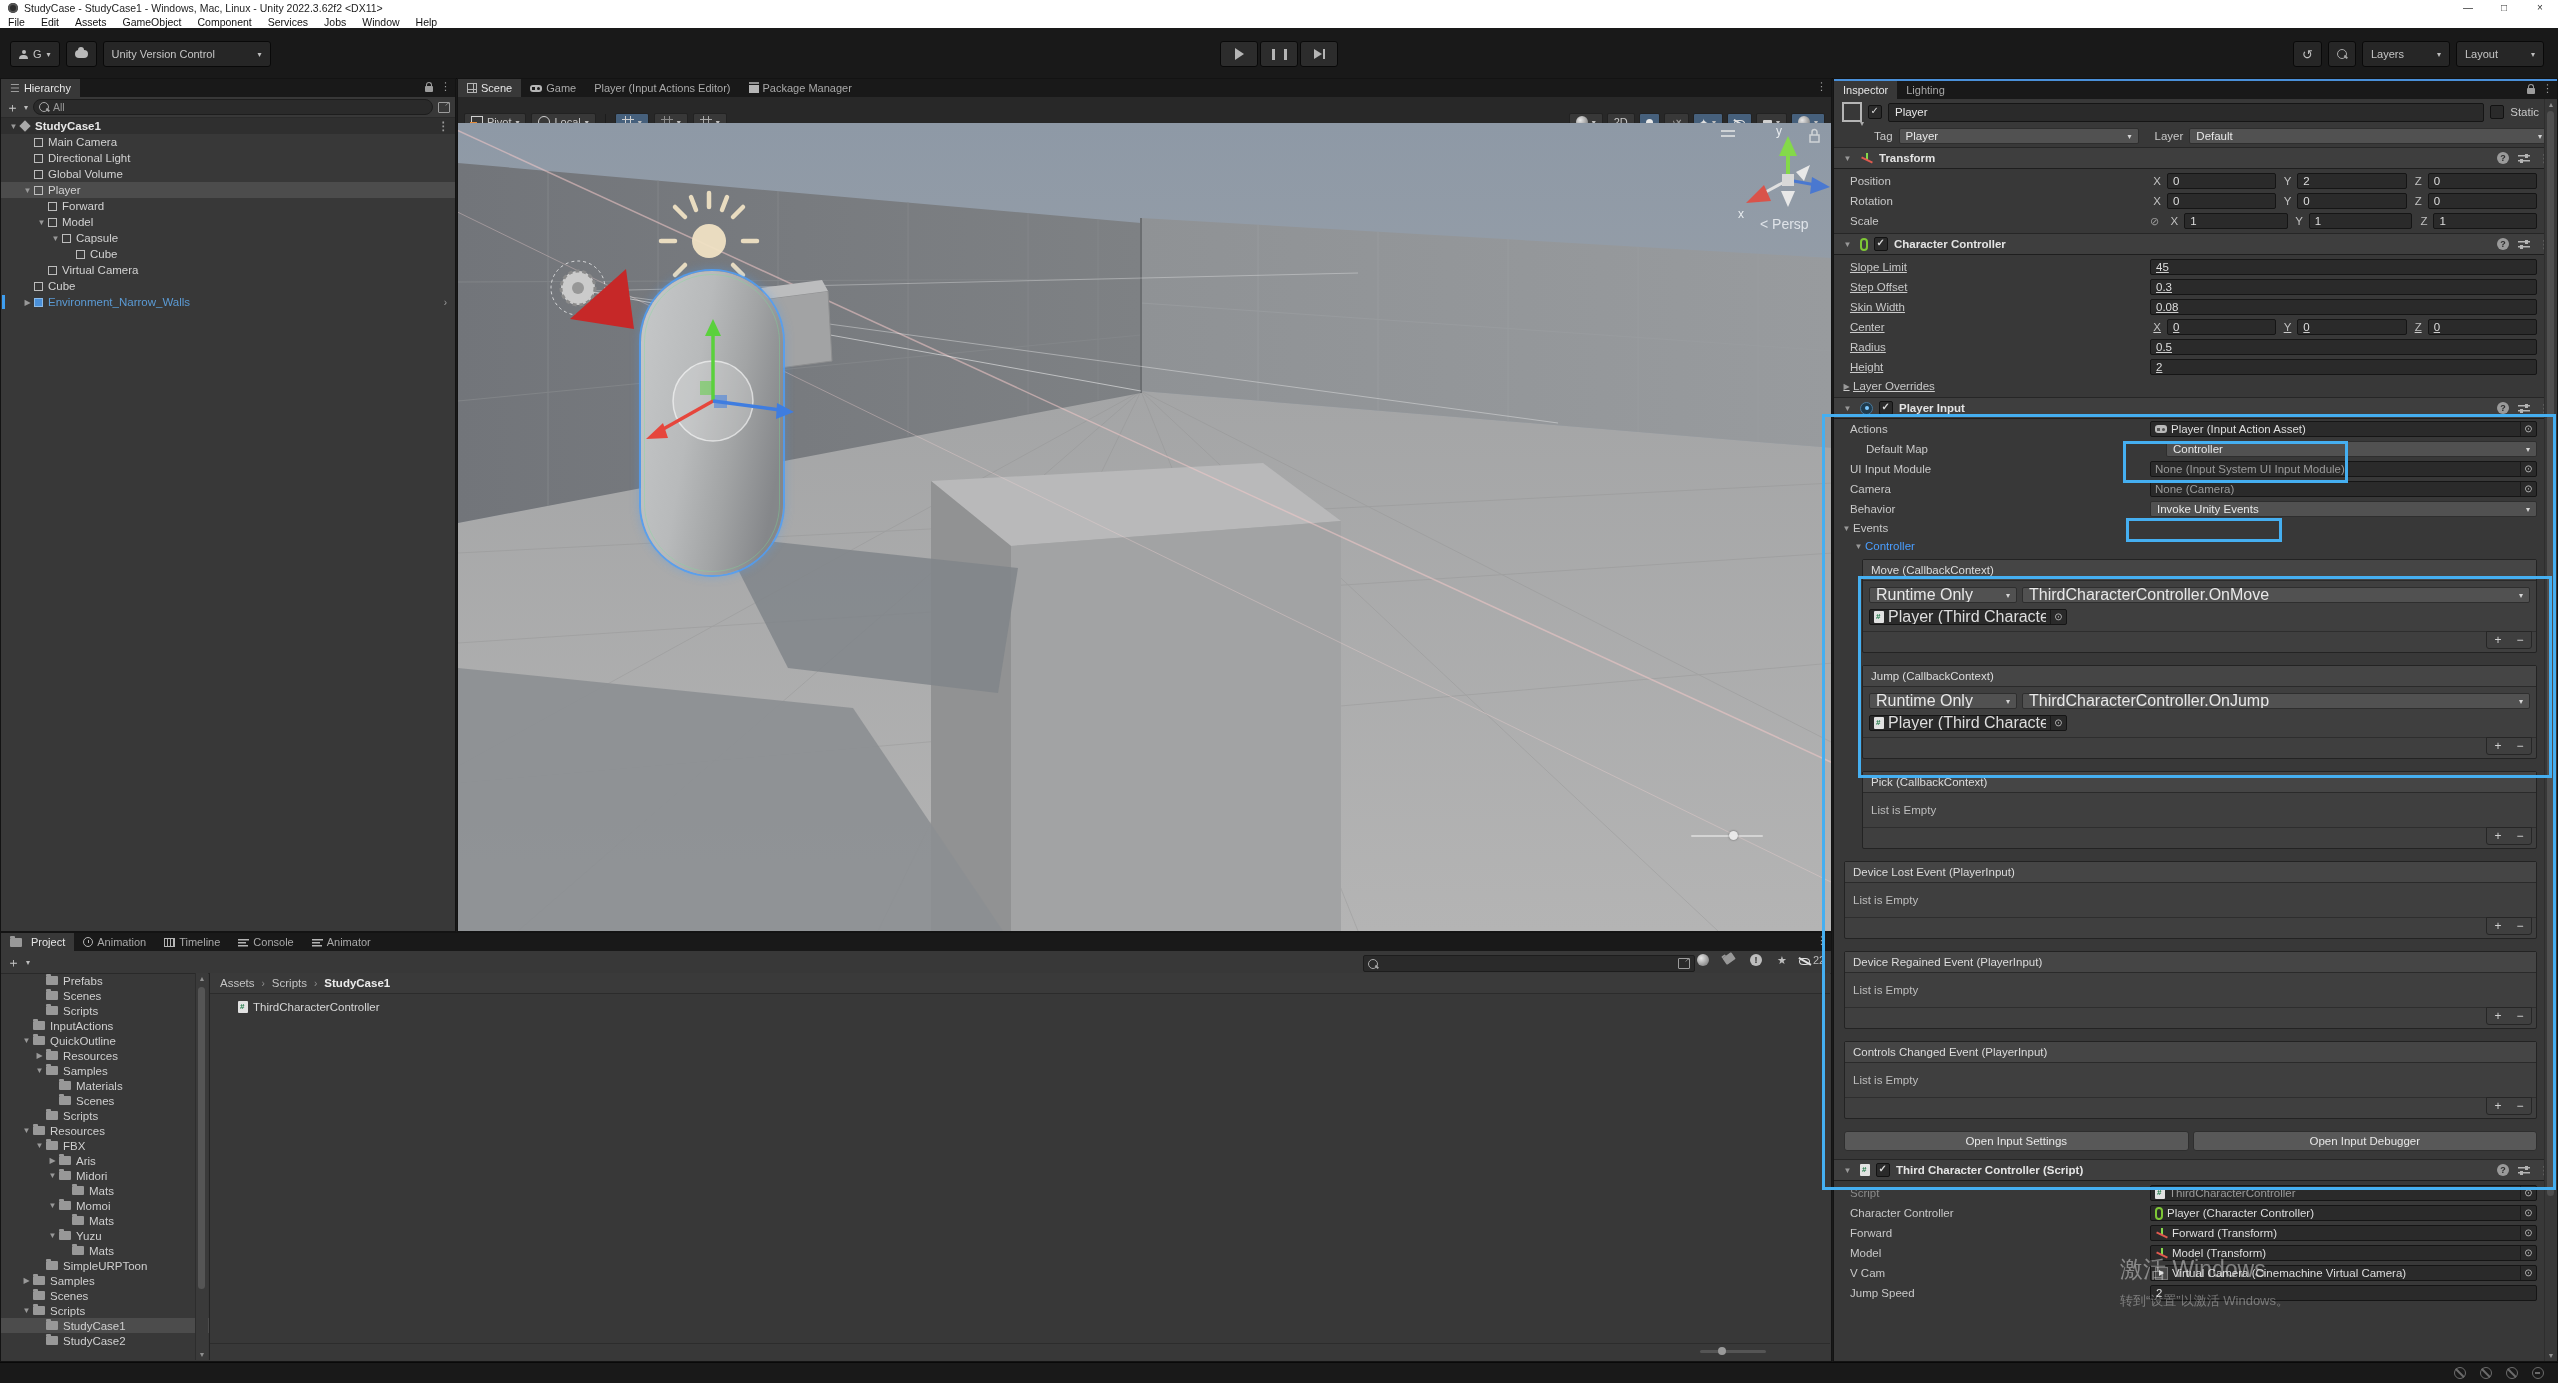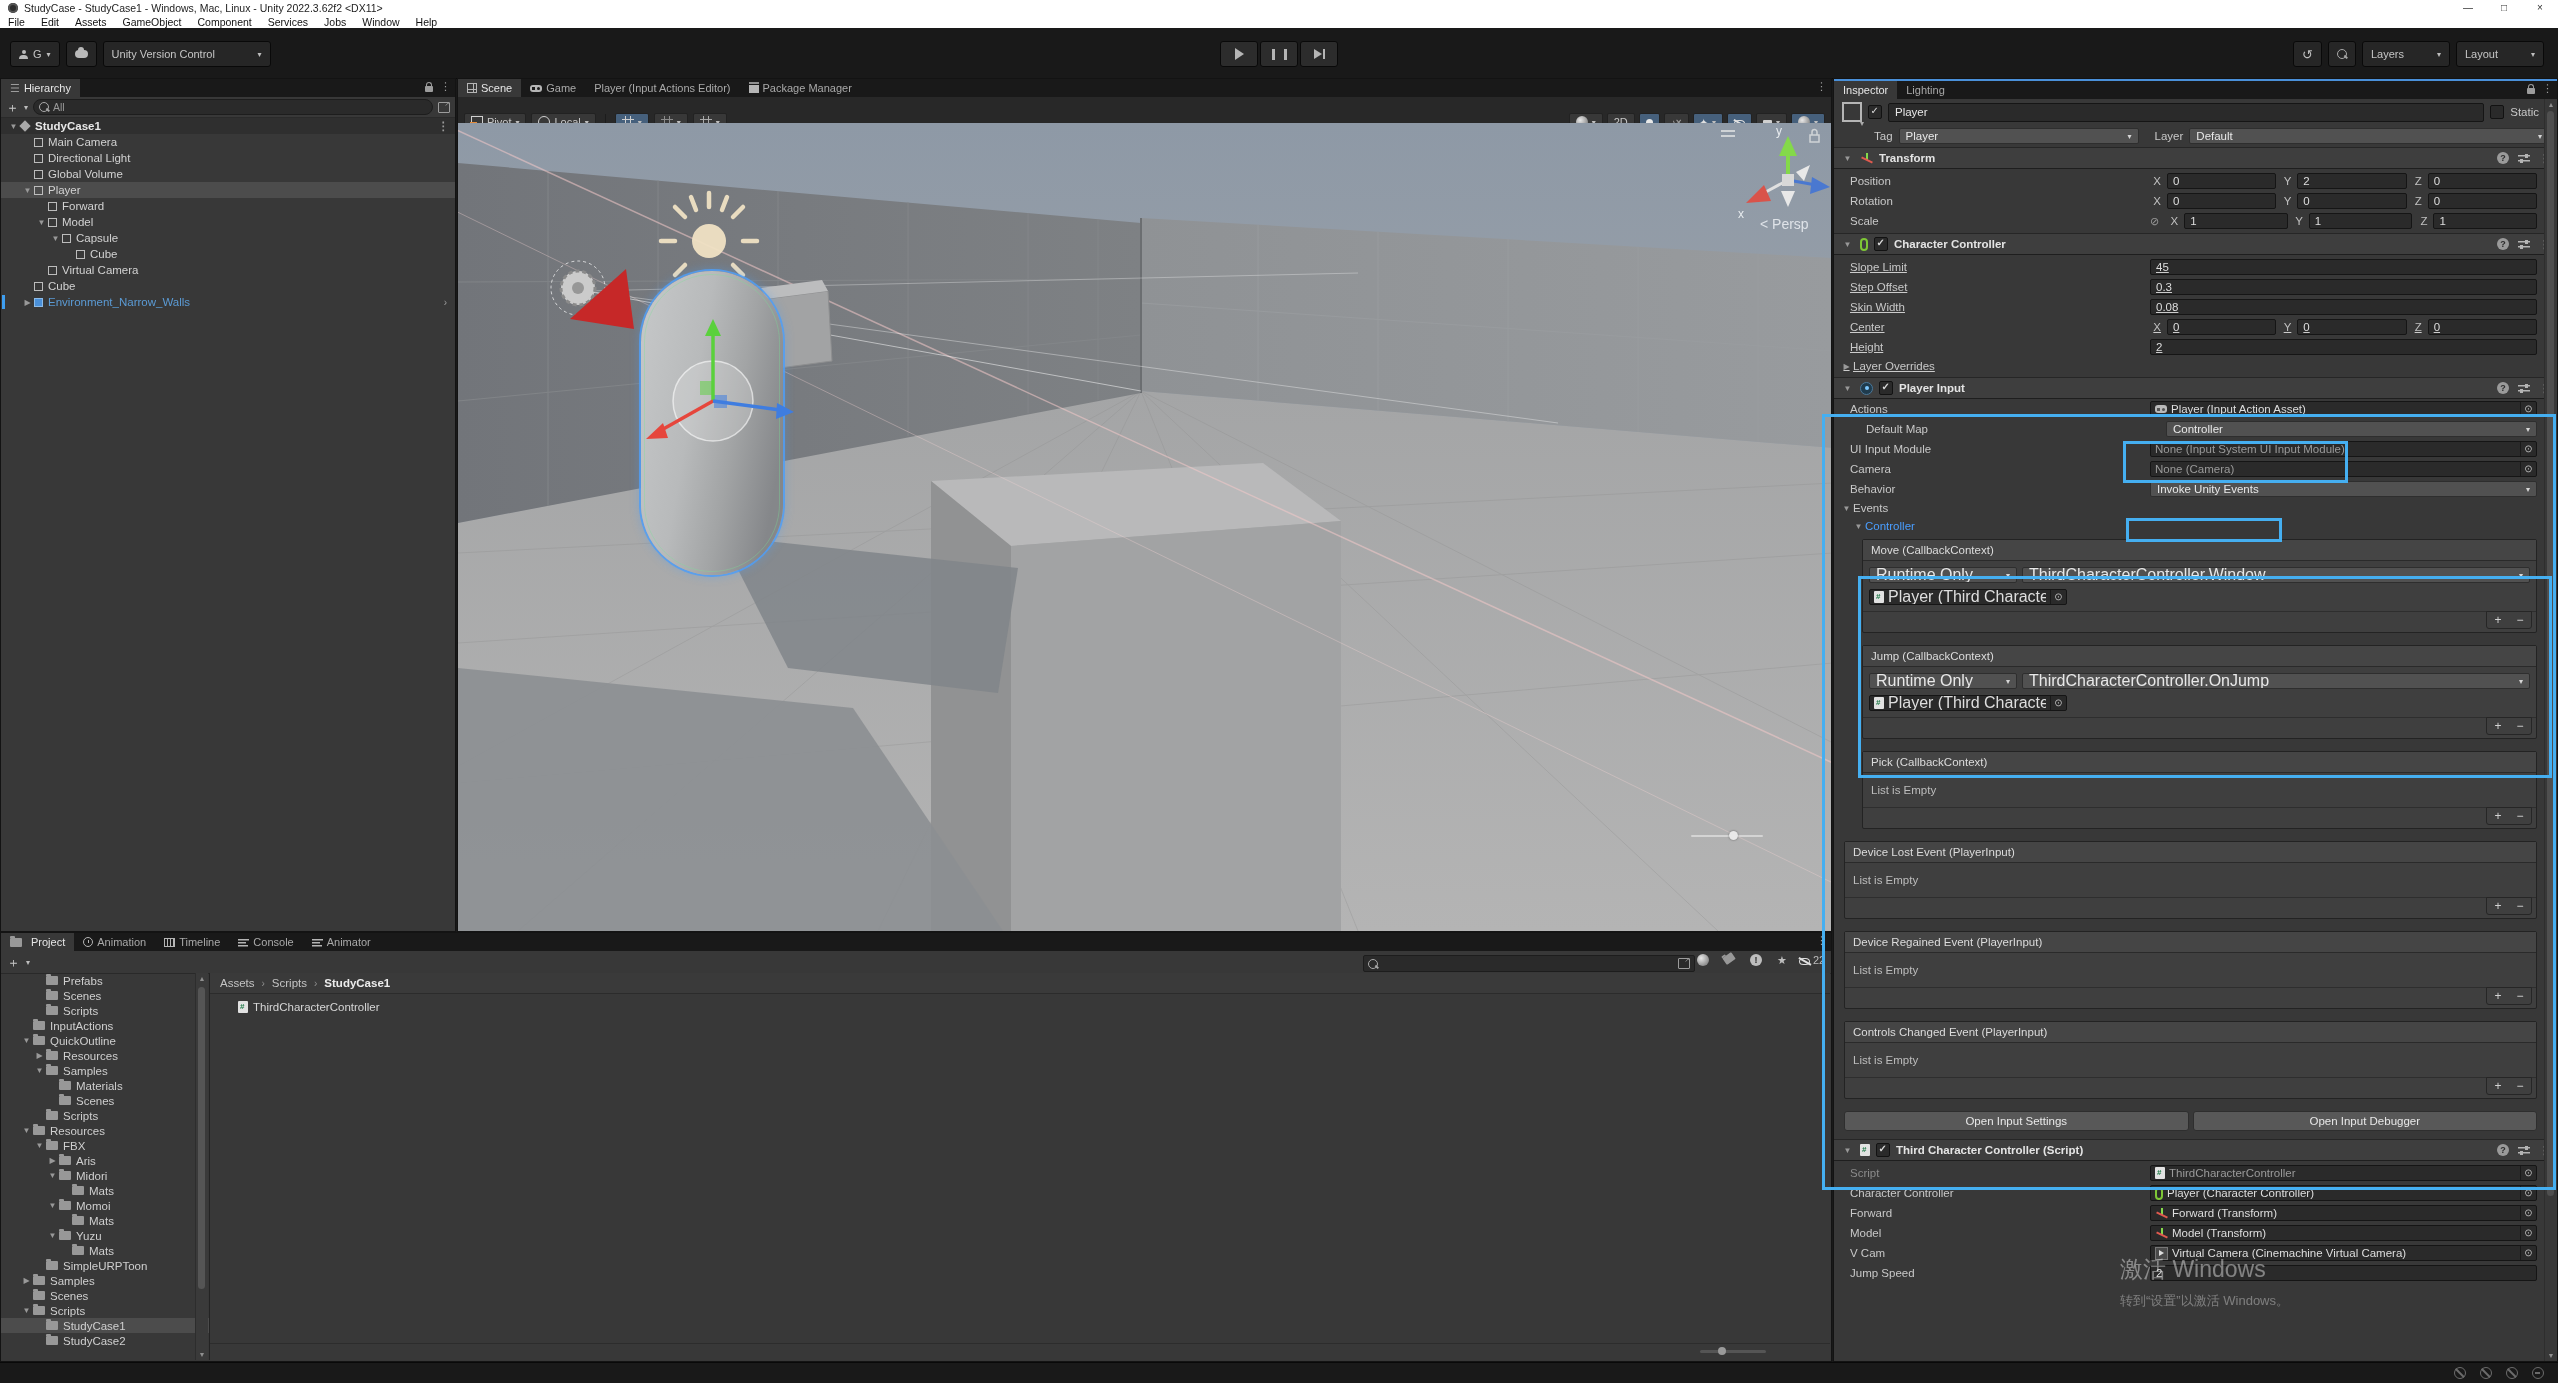--- a/index.html
+++ b/index.html
@@ -709,20 +709,26 @@
             <span class="ival">
               <span class="axis">X</span>
               <span class="nfield">0</span>
               <span class="axis">Y</span>
               <span class="nfield">0</span>
               <span class="axis">Z</span>
               <span class="nfield">0</span>
             </span>
           </div>
           <div class="irow">
+            <span class="ilbl">Radius</span>
+            <span class="ival">
+              <span class="nfield">0.5</span>
+            </span>
+          </div>
+          <div class="irow">
             <span class="ilbl">Height</span>
             <span class="ival">
               <span class="nfield">2</span>
             </span>
           </div>
           <div class="irow-sm foldrow" style="padding-left: 6px;">
             <span class="fold">▶</span>
             <span>Layer Overrides</span>
           </div>
         </div>
@@ -796,21 +802,21 @@
         <div id="ev-blocks" style="padding-top:4px">
             <div class="evblock">
               <div class="evhead">Move (CallbackContext)</div>
               <div class="evbody">
                 <div class="evrow">
                   <span class="dd mode">
                     <span>Runtime Only</span>
                     <span class="caret">▾</span>
                   </span>
                   <span class="dd">
-                    <span>ThirdCharacterController.Window</span>
+                    <span>ThirdCharacterController.OnMove</span>
                     <span class="caret">▾</span>
                   </span>
                 </div>
                 <div class="evrow2">
                   <span class="ofield">
                     <span class="i-script"></span>
                     <span class="oftext">Player (Third Character Cor</span>
                     <span class="ofpick">⊙</span>
                   </span>
                 </div>

